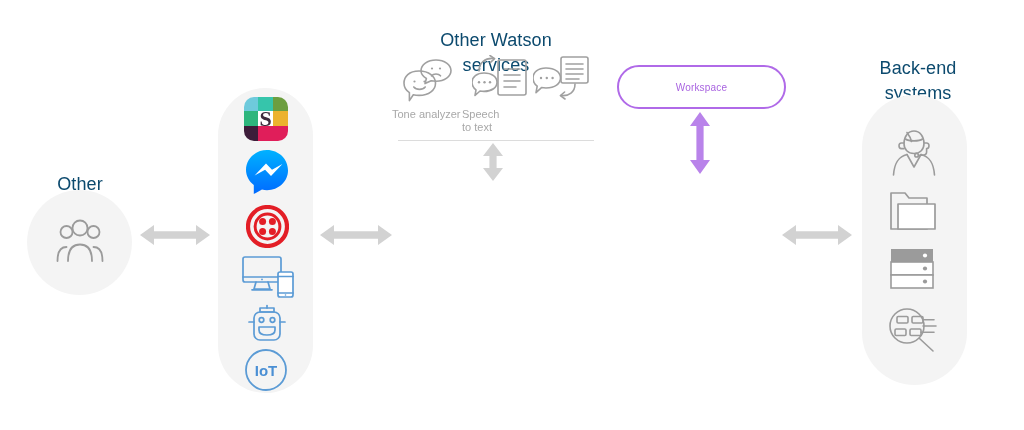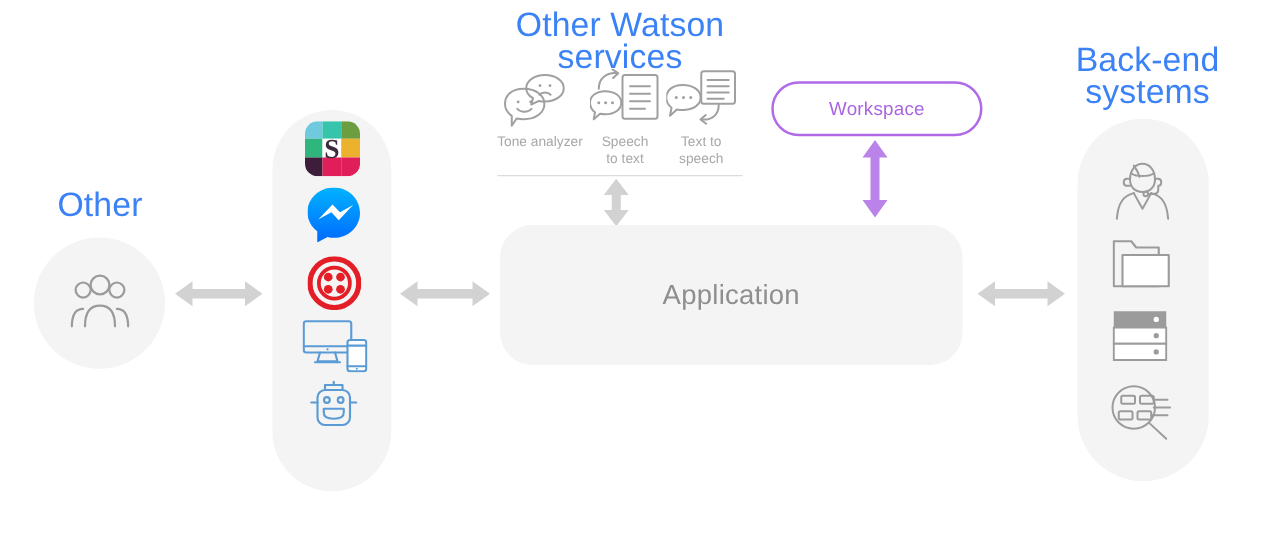--- a/index.html
+++ b/index.html
@@ -15,33 +15,34 @@
     position: relative;
     width: 1024px;
     height: 430px;
     background: #ffffff;
     overflow: hidden;
   }
 
   
   .col-title {
     position: absolute;
-    color: #3b82f6;
-    font-size: 27px;
+    color: #0c4a6e;
+    font-size: 18px;
     line-height: 25px;
     text-align: center;
     font-weight: 400;
     letter-spacing: 0.1px;
     white-space: pre-line;
+    margin-top: 20px;
   }
   .svc-caption {
     color: #a8a8a8;
     font-size: 11px;
     line-height: 13px;
-    text-align: center;
+    text-align: left;
     white-space: pre-line;
     font-weight: 400;
   }
 
   
   .capsule {
     position: absolute;
     background: #f4f4f4;
     border-radius: 60px;
   }
@@ -69,21 +70,21 @@
     position: absolute;
     border: 2.5px solid #b06ae8;
     border-radius: 30px;
     background: #ffffff;
     display: flex;
     align-items: center;
     justify-content: center;
   }
   .workspace-label {
     color: #a964e0;
-    font-size: 15px;
+    font-size: 10px;
     letter-spacing: 0.2px;
   }
 
   
   .icon-slot {
     position: absolute;
     display: flex;
     align-items: center;
     justify-content: center;
   }
@@ -206,20 +207,26 @@
       <path d="M17 5 L31 5 L31 9 L17 9 Z"></path>
       <path d="M24 5 L24 2.5"></path>
       <rect x="11" y="9" width="26" height="28" rx="6"></rect>
       <path d="M11 19 L6 19 M37 19 L42 19"></path>
       <circle cx="18.5" cy="17" r="2.3"></circle>
       <circle cx="29.5" cy="17" r="2.3"></circle>
       <path d="M16 24 L32 24 L32 27 C32 30 29.6 32 24 32 C18.4 32 16 30 16 27 Z"></path>
     </svg>
   </div>
 
+  <div class="icon-slot" style="left:244px; top:348px; width:44px; height:44px;">
+    <svg width="44" height="44" viewBox="0 0 44 44">
+      <circle cx="22" cy="22" r="20" fill="none" stroke="#5b9bd5" stroke-width="1.8"></circle>
+      <text x="22" y="28" text-anchor="middle" font-family="Liberation Sans, sans-serif" font-size="15" font-weight="bold" fill="#4a8fd4">IoT</text>
+    </svg>
+  </div>
 
   <div class="arrow" style="left:320px; top:222px;">
     <svg width="72" height="26" viewBox="0 0 72 26">
       <path d="M0 13 L14 3 L14 9.2 L58 9.2 L58 3 L72 13 L58 23 L58 16.8 L14 16.8 L14 23 Z" fill="#d2d2d2"></path>
     </svg>
   </div>
 
   <div class="col-title" style="left:398px; top:8px; width:196px;">Other Watson
 services</div>
 
@@ -265,45 +272,40 @@
       <path d="M13 13 C22 13 27.5 17.4 27.5 23 C27.5 28.6 22 33 13 33
                C11.4 33 9.9 32.85 8.5 32.55 L3 37.6 L4.2 31.2
                C1.6 29.2 0 26.3 0 23 C0 17.4 5 13 13 13 Z"></path>
       <circle cx="8" cy="23" r="1.2" fill="#a0a0a0" stroke="none"></circle>
       <circle cx="13.8" cy="23" r="1.2" fill="#a0a0a0" stroke="none"></circle>
       <circle cx="19.6" cy="23" r="1.2" fill="#a0a0a0" stroke="none"></circle>
       <path d="M42 29 C42 37 36 41.5 28 40.5"></path>
       <path d="M32 44 L27.4 40.6 L31.6 37"></path>
     </svg>
   </div>
-  <div class="svc-caption" style="position:absolute; left:524px; top:108px; width:74px;">Text to
-speech</div>
 
   <div class="divider" style="left:398px; top:140px; width:196px;"></div>
 
   <div class="arrow" style="left:480px; top:143px;">
     <svg width="26" height="38" viewBox="0 0 26 38">
       <path d="M13 0 L23 13 L16.6 13 L16.6 25 L23 25 L13 38 L3 25 L9.4 25 L9.4 13 L3 13 Z" fill="#d2d2d2"></path>
     </svg>
   </div>
 
 
   <div class="workspace-pill" style="left:617px; top:65px; width:165px; height:40px;">
     <span class="workspace-label">Workspace</span>
   </div>
 
   <div class="arrow" style="left:687px; top:112px;">
     <svg width="26" height="62" viewBox="0 0 26 62">
       <path d="M13 0 L23 14 L16.6 14 L16.6 48 L23 48 L13 62 L3 48 L9.4 48 L9.4 14 L3 14 Z" fill="#b983ea"></path>
     </svg>
   </div>
 
-  <div class="app-panel" style="left:400px; top:180px; width:370px; height:112px;">
-    <span class="app-label">Application</span>
-  </div>
 
   <div class="arrow" style="left:782px; top:222px;">
     <svg width="70" height="26" viewBox="0 0 70 26">
       <path d="M0 13 L14 3 L14 9.2 L56 9.2 L56 3 L70 13 L56 23 L56 16.8 L14 16.8 L14 23 Z" fill="#d2d2d2"></path>
     </svg>
   </div>
 
   <div class="col-title" style="left:830px; top:36px; width:176px;text-align:center;">Back-end
 systems</div>
 

